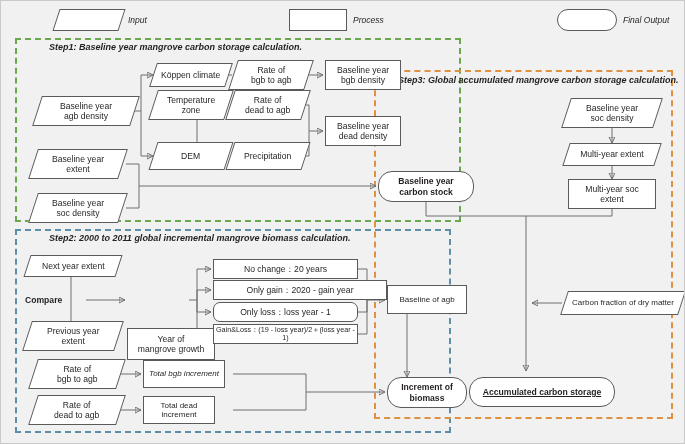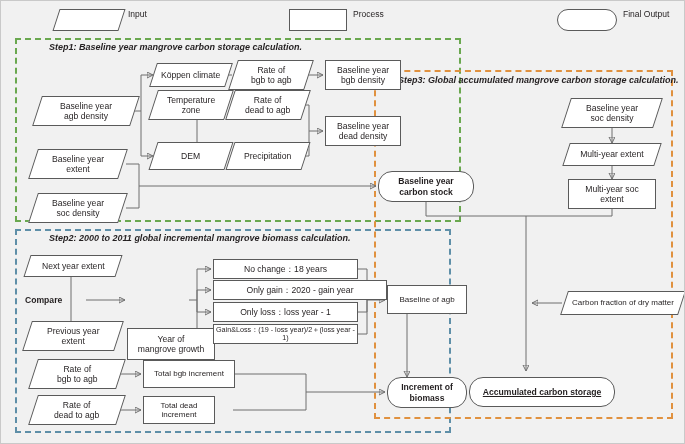--- a/index.html
+++ b/index.html
@@ -1,20 +1,20 @@
 <!DOCTYPE html>
 <html><head>
 <meta charset="utf-8">
 <style>
   html,body{margin:0;padding:0;background:#ffffff;}
   body{font-family:"Liberation Sans",sans-serif;}
   #stage{position:relative;width:685px;height:444px;background:#f1f1f1;border:1px solid #c9c9c9;box-sizing:border-box;overflow:hidden;}
 
   
-  .legend-item{position:absolute;display:flex;align-items:flex-start;}
+  .legend-item{position:absolute;display:flex;align-items:center;font-style:italic;}
   .legend-label{font-size:8.5px;color:#231f20;margin-left:6px;white-space:nowrap;}
 
   .shape{position:absolute;box-sizing:border-box;background:#ffffff;border:1px solid #5a5a5a;
          display:flex;align-items:center;justify-content:center;text-align:center;
          font-size:8.6px;color:#231f20;line-height:1.18;}
   .para{transform:skewX(-18deg);}
   .para > span{display:block;transform:skewX(18deg);}
   .round{border-radius:14px;font-weight:bold;}
   .proc{}
 
@@ -213,28 +213,28 @@
     <span style="white-space:pre-line;">Previous year
 extent</span>
   </div>
 
   <div class="shape proc" style="left:126px;top:283px;width:88px;height:32px;margin-top:44px;">
     <span style="white-space:pre-line;">Year of
 mangrove growth</span>
   </div>
 
   <div class="shape proc" style="left:212px;top:258px;width:145px;height:20px;">
-    <span>No change：18 years</span>
+    <span>No change：20 years</span>
   </div>
 
   <div class="shape proc" style="left:212px;top:279px;width:174px;height:20px;">
     <span>Only gain：2020 - gain year</span>
   </div>
 
-  <div class="shape proc" style="left:212px;top:301px;width:145px;height:20px;">
+  <div class="shape proc" style="left:212px;top:301px;width:145px;height:20px;border-radius:7px;">
     <span>Only loss：loss year - 1</span>
   </div>
 
   <div class="shape proc" style="left:212px;top:323px;width:145px;height:20px;">
     <span style="font-size:7.2px;">Gain&amp;Loss：(19 - loss year)/2＋(loss year - 1)</span>
   </div>
 
   <div class="shape proc" style="left:386px;top:284px;width:80px;height:29px;">
     <span style="font-size:8px;">Baseline of agb</span>
   </div>
@@ -242,21 +242,21 @@
   <div class="shape para" style="left:32px;top:358px;width:88px;height:30px;">
     <span style="white-space:pre-line;">Rate of
 bgb to agb</span>
   </div>
 
   <div class="shape para" style="left:32px;top:394px;width:88px;height:30px;">
     <span style="white-space:pre-line;">Rate of
 dead to agb</span>
   </div>
 
-  <div class="shape proc" style="left:142px;top:359px;width:92px;height:28px;">
+  <div class="shape proc" style="left:142px;top:359px;width:82px;height:28px;font-style:italic;">
     <span style="font-size:8px;">Total bgb increment</span>
   </div>
 
   <div class="shape proc" style="left:142px;top:395px;width:72px;height:28px;">
     <span style="font-size:8px;">Total dead increment</span>
   </div>
 
   <div class="shape round" style="left:386px;top:376px;width:80px;height:31px;">
     <span style="white-space:pre-line;">Increment of
 biomass</span>

